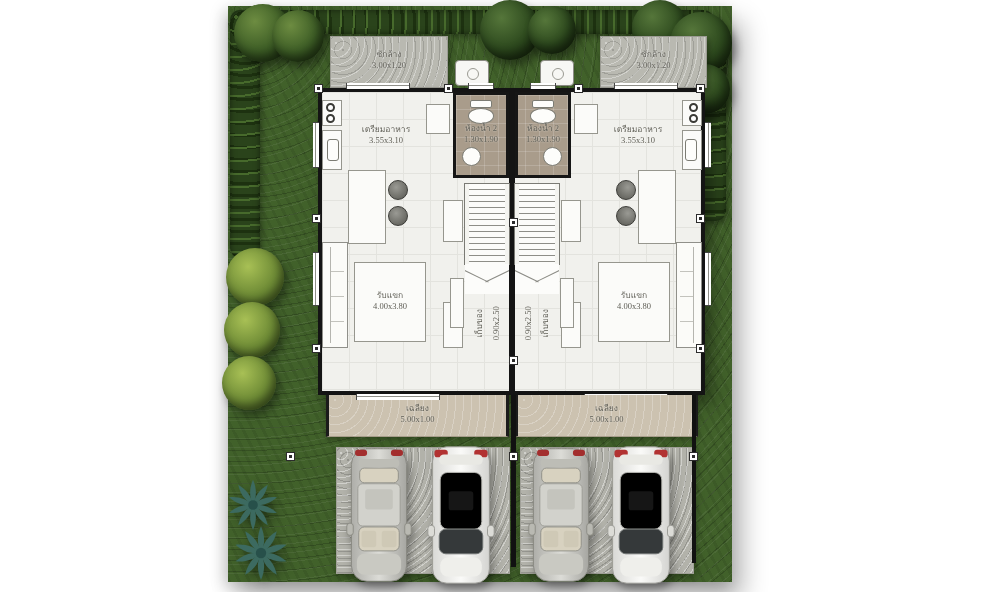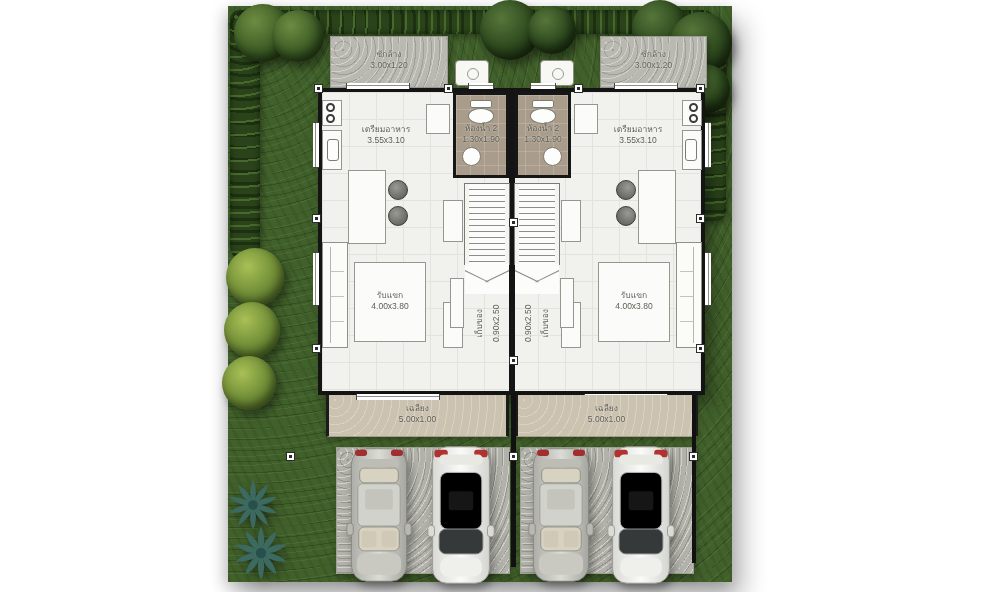--- a/index.html
+++ b/index.html
@@ -6,21 +6,21 @@
   .stage{position:relative;width:1000px;height:592px;background:#fff;overflow:hidden;
          font-family:"Liberation Sans","DejaVu Sans",sans-serif;}
   .abs{position:absolute;}
   
   .site{position:absolute;left:228px;top:6px;width:504px;height:576px;
         background:#41612a;
         background-image:
           repeating-radial-gradient(circle at 7px 9px, rgba(255,255,255,.06) 0 1px, transparent 1px 9px),
           repeating-radial-gradient(circle at 18px 4px, rgba(0,0,0,.18) 0 1px, transparent 1px 11px),
           repeating-linear-gradient(63deg, rgba(0,0,0,.07) 0 3px, transparent 3px 9px);
-        box-shadow:10px 16px 24px rgba(0,0,0,.30), -4px 4px 14px rgba(0,0,0,.18);}
+        box-shadow:10px 16px 24px rgba(0,0,0,.30), -4px 4px 14px rgba(0,0,0,.18);font-family:Liberation Serif, serif;}
   .hedge{background:#2a431b;
         background-image:
           repeating-radial-gradient(circle at 6px 7px, #476a2c 0 2px, transparent 2px 13px),
           repeating-radial-gradient(circle at 15px 16px, #1d3110 0 3px, transparent 3px 12px);
         border-radius:10px;box-shadow:inset 0 0 6px rgba(0,0,0,.5),2px 3px 6px rgba(0,0,0,.35);}
   .tree{border-radius:50%;
         background:radial-gradient(circle at 36% 30%, #6d8c41, #3c5c25 55%, #223a13 95%);
         background-blend-mode:normal;
         box-shadow:inset -4px -6px 10px rgba(0,0,0,.45), 4px 6px 9px rgba(0,0,0,.40);}
   .tree.dark{background:radial-gradient(circle at 36% 30%, #55763a, #2c481d 55%, #182a0d 95%);}

